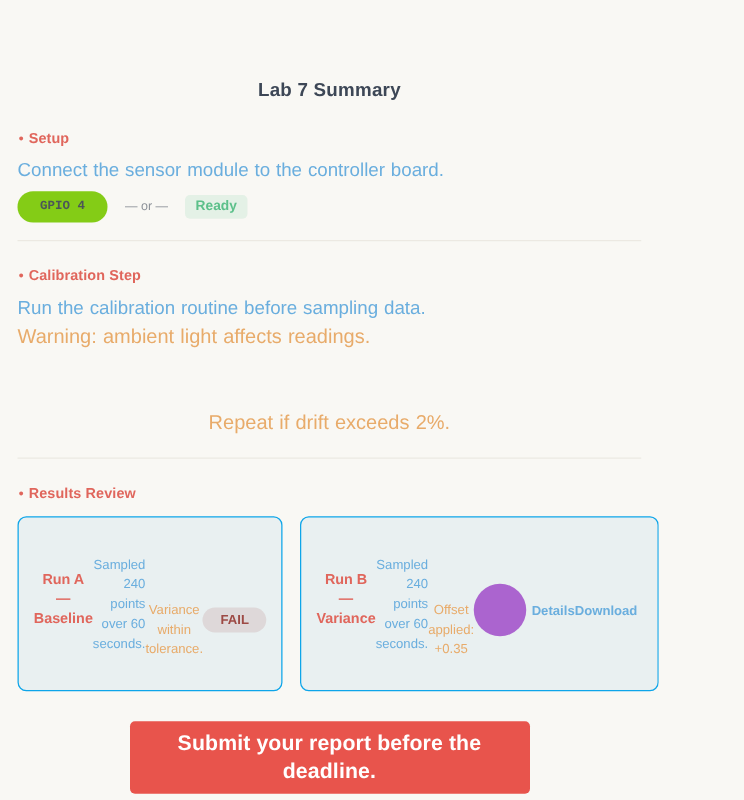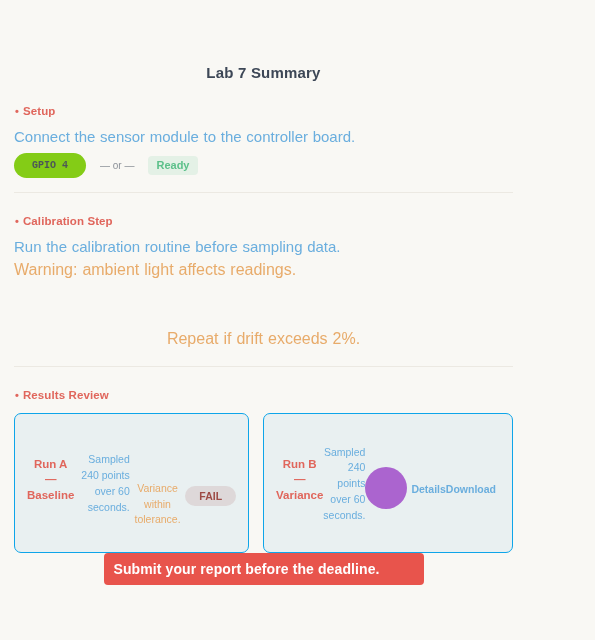--- a/index.html
+++ b/index.html
@@ -183,26 +183,26 @@
   }
   .card-link {
     font-size: 10.5px;
     color: #6aaede;
     font-weight: 700;
     line-height: 1.3;
   }
 
   
   .footer-banner {
-    margin: 0 auto 0;
+    margin: 24px auto 0;
     background: #e8544c;
     color: #ffffff;
-    font-size: 14px;
-    font-weight: 700;
-    text-align: left;
+    font-size: 17px;
+    font-weight: 700;
+    text-align: center;
     border-radius: 4px;
     padding: 7px 10px;
     width: 320px;
     line-height: 1.3;
     letter-spacing: 0.1px;
   }
 </style>
 </head>
 <body>
 
@@ -253,20 +253,21 @@
       <div class="card">
         <div class="card-title">Run A — Baseline</div>
         <div class="card-line-blue">Sampled 240 points over 60 seconds.</div>
         <div class="card-line-tan">Variance within tolerance.</div>
         <div class="badge-maroon">FAIL</div>
       </div>
 
       <div class="card">
         <div class="card-title">Run B — Variance</div>
         <div class="card-line-blue">Sampled 240 points over 60 seconds.</div>
+        <div class="card-line-tan">Offset applied: +0.35</div>
         <div class="circle-purple"></div>
         <div class="card-links">
           <span class="card-link">Details</span>
           <span class="card-link">Download</span>
         </div>
       </div>
 
     </div>
   </div>
 

